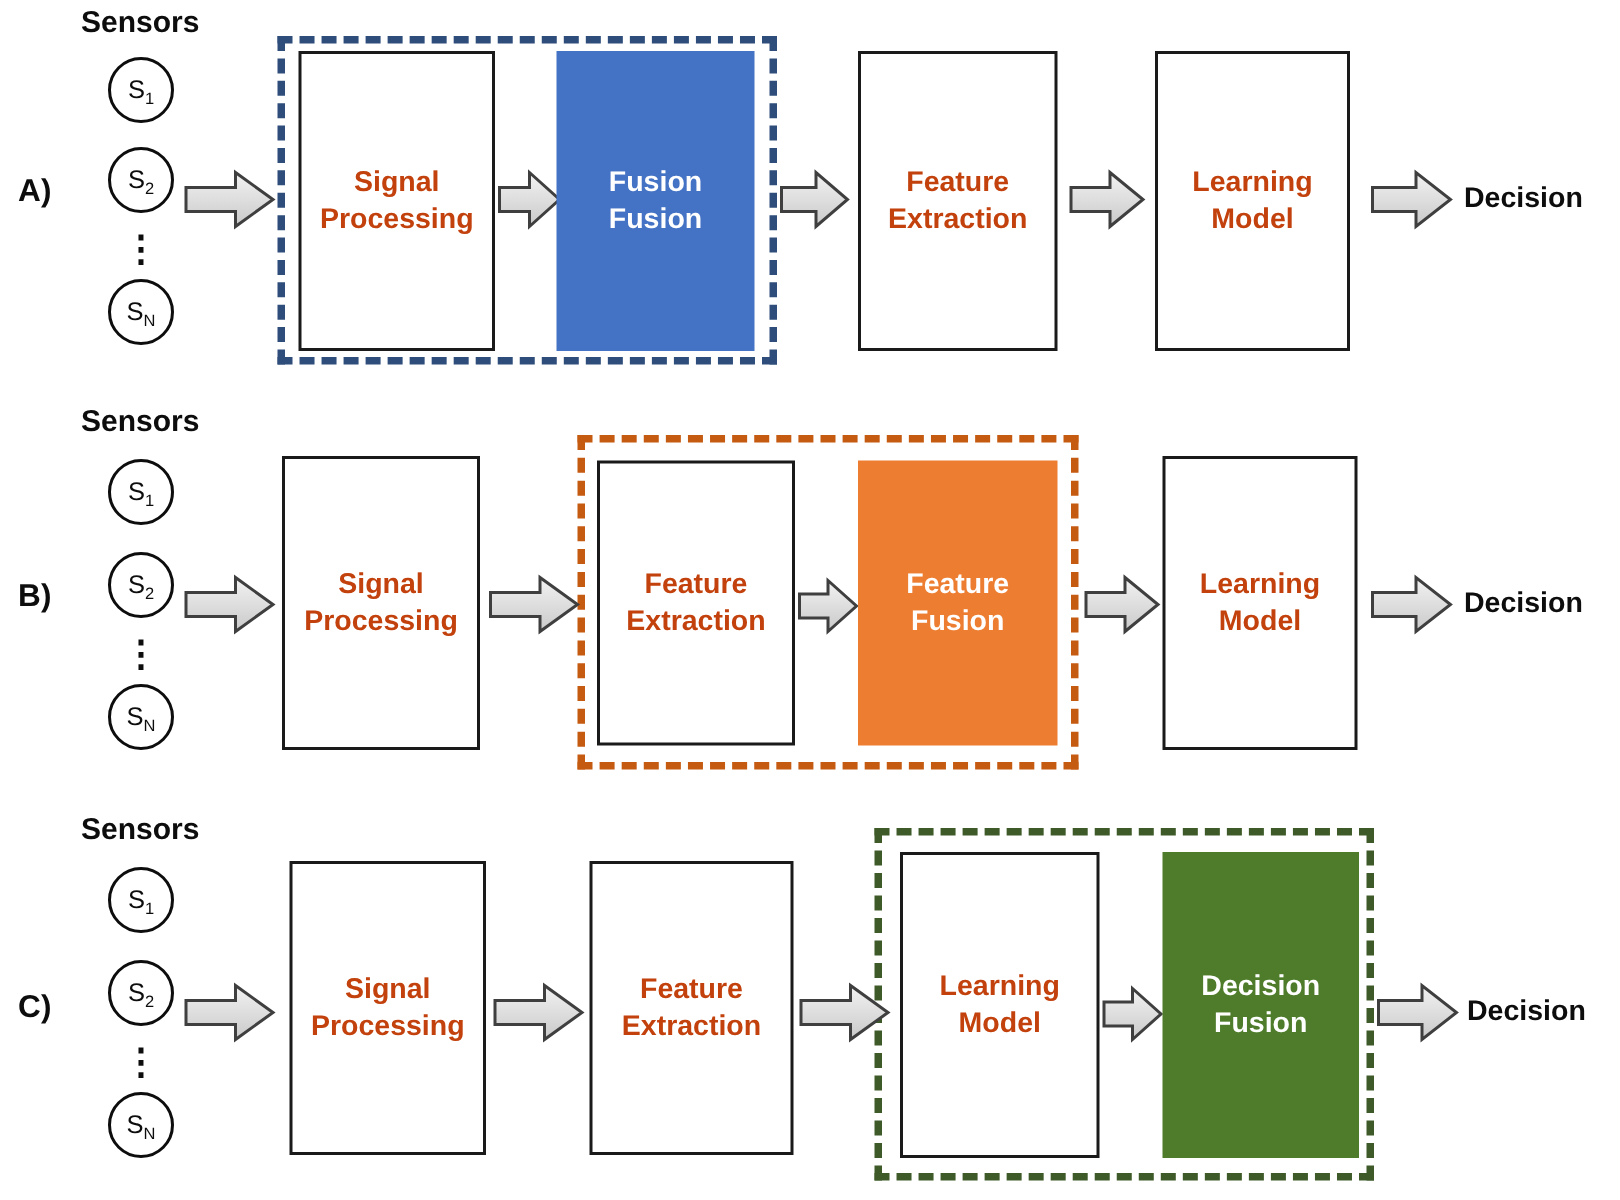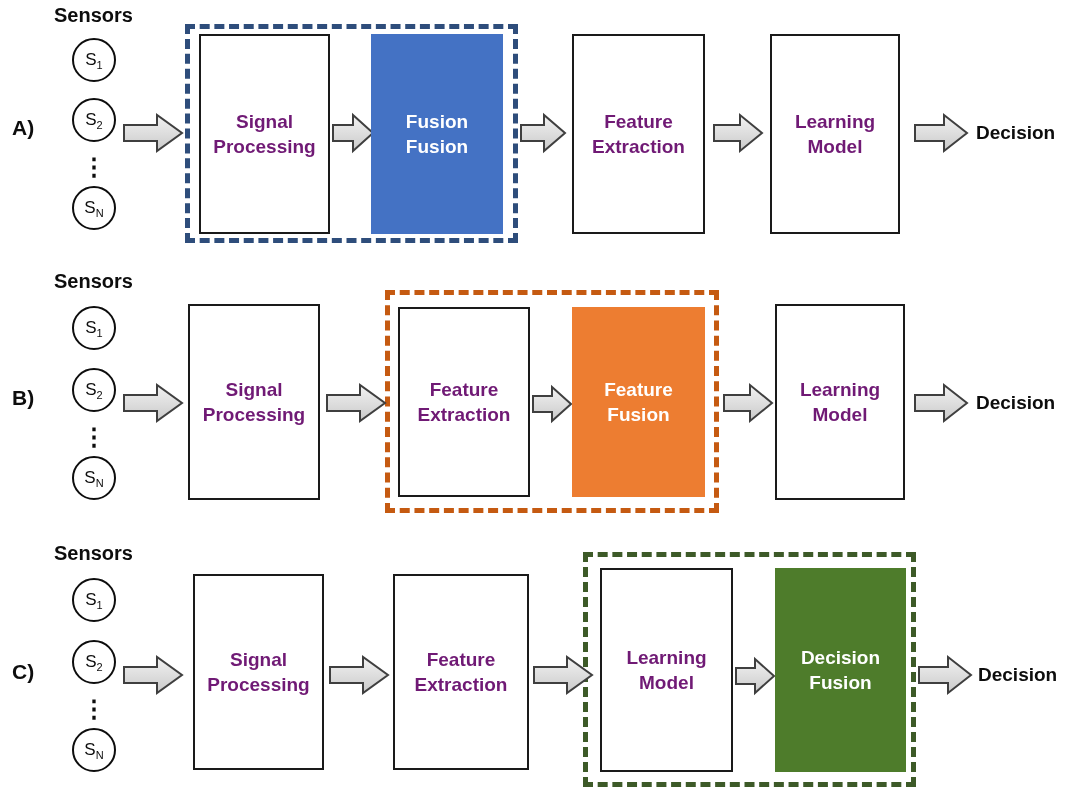--- a/index.html
+++ b/index.html
@@ -70,21 +70,21 @@
   
   .proc-box {
     border: 2.3px solid #1a1a1a;
     background: #ffffff;
     display: flex;
     align-items: center;
     justify-content: center;
     text-align: center;
     font-size: 19px;
     font-weight: bold;
-    color: #701a75;
+    color: #c2410c;
     line-height: 1.32;
     padding: 0 4px;
   }
   .proc-box.filled {
     border: none;
     color: #ffffff;
   }
   .proc-box .lbl { display: block; }
 
   

